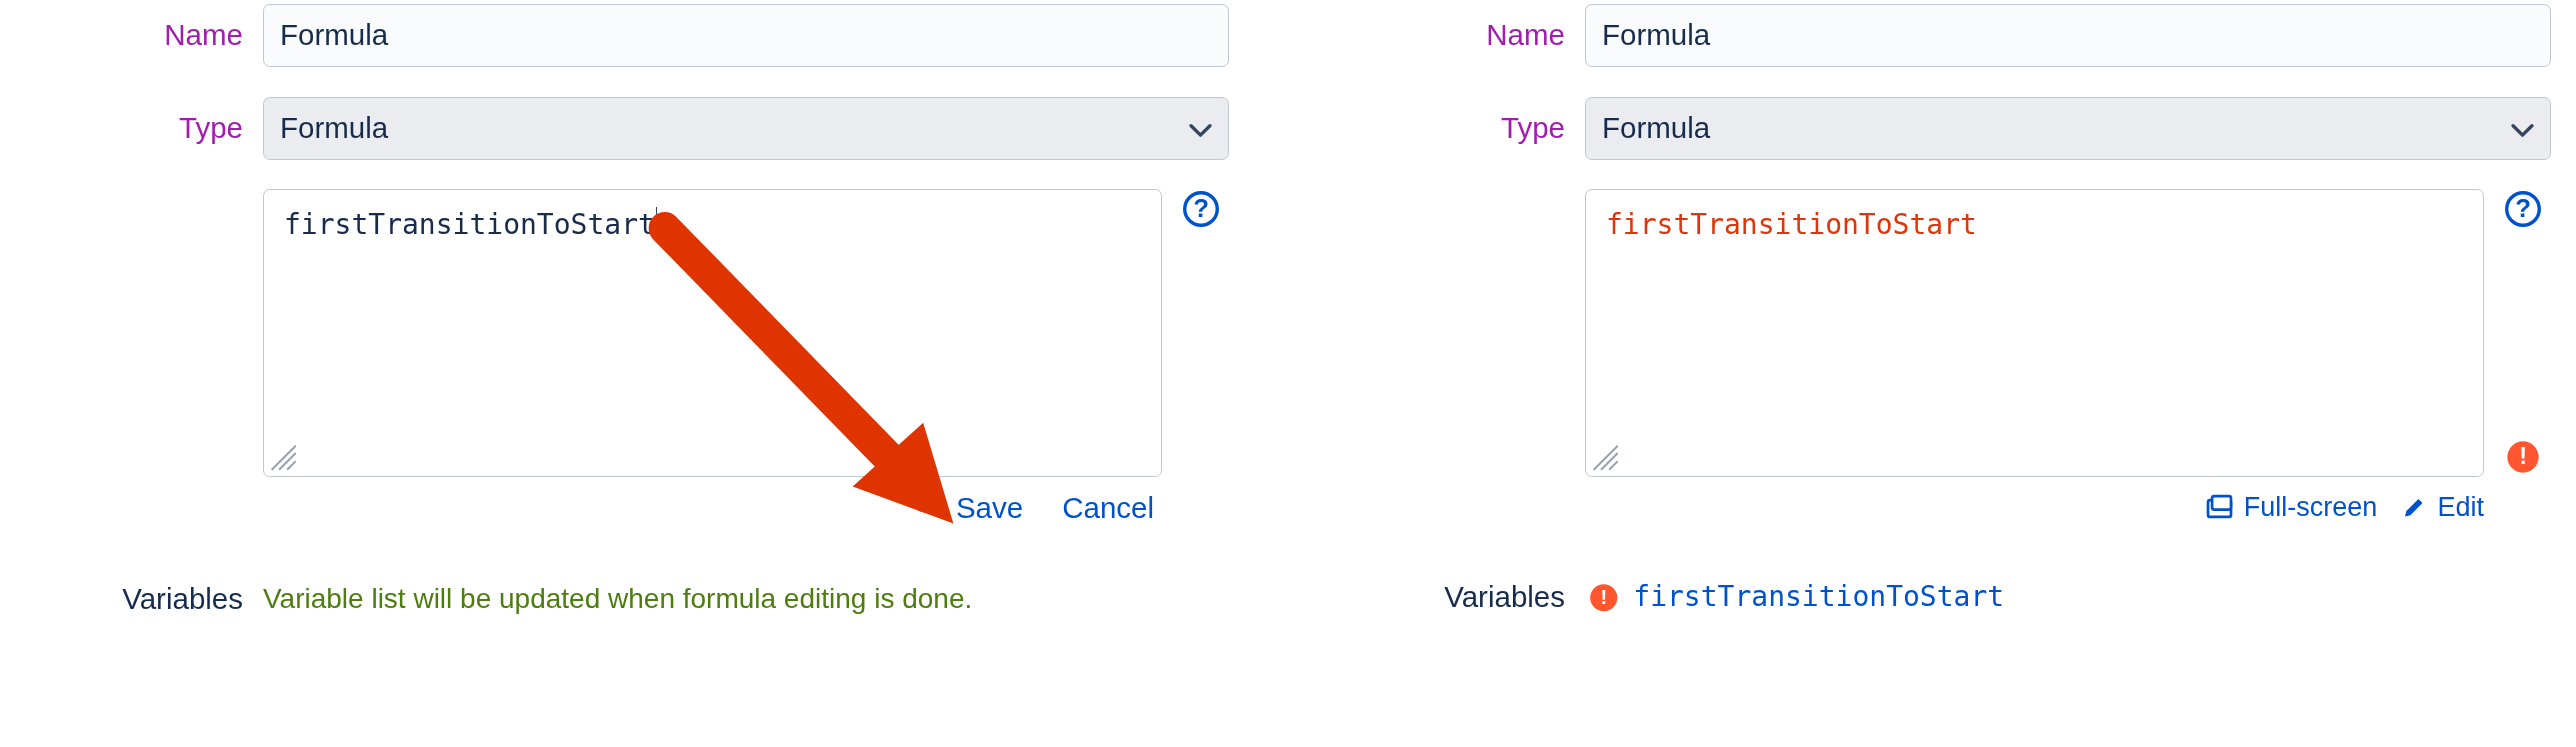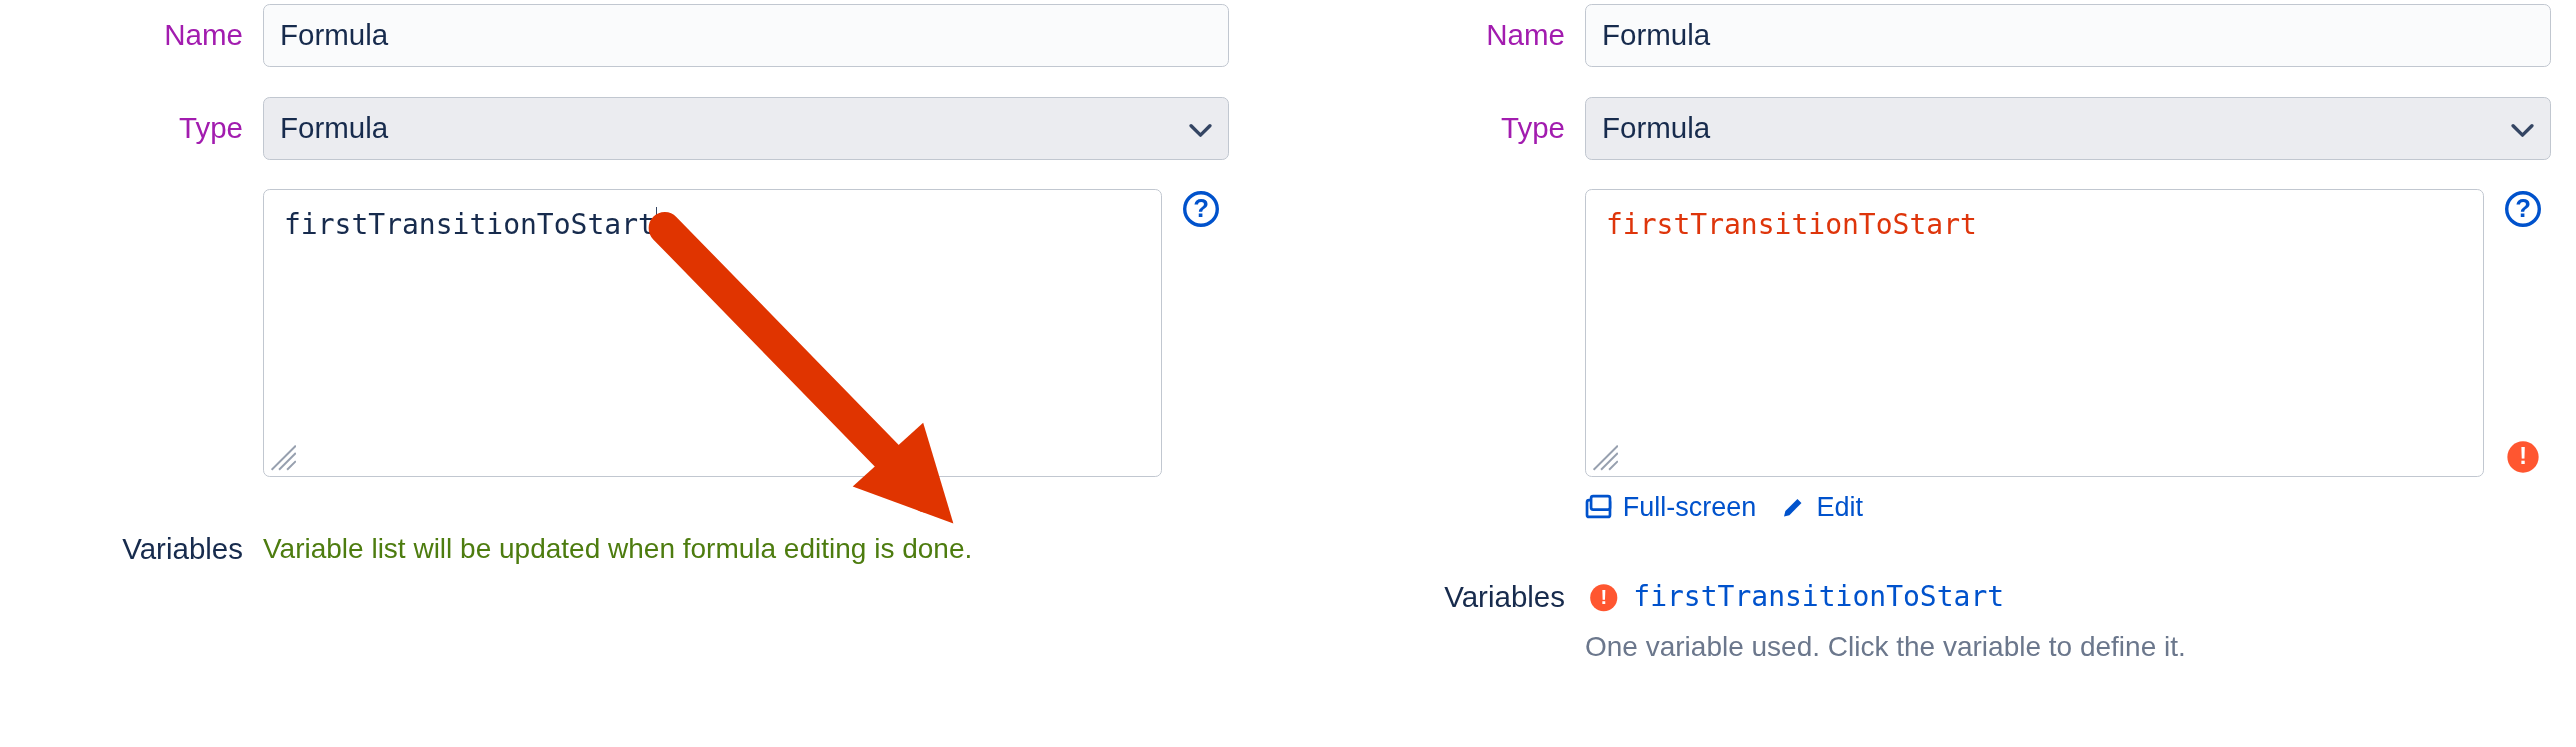--- a/index.html
+++ b/index.html
@@ -127,20 +127,21 @@
     font-size:28px;
     color:#0052cc;
     margin-left:14.8px;
   }
   .err-inline { margin-left:4px; display:flex; align-items:center; }
   .edit-actions {
     display:flex;
     gap:24px;
     margin-left:236px;
     width:899px;
+    justify-content:flex-end;
     margin-top:13.4px;
     font-size:27px;
     color:#0052cc;
     align-items:center;
   }
   .edit-actions .act { display:flex; align-items:center; gap:10.7px; cursor:pointer; }
   .subhelp {
     margin-left:236px;
     margin-top:12px;
     color:#6b778c;
@@ -190,20 +191,24 @@
         <div class="iconbtn">
           <svg class="help-circle" width="38" height="38" viewBox="0 0 56 56" style="font-size:44px">
               <circle cx="28" cy="28" r="24"></circle>
               <text x="28" y="40" text-anchor="middle">?</text>
             </svg>
         </div>
         <div></div>
       </div>
     </div>
 
+    <div class="actions">
+      <span class="linkbtn">Save</span>
+      <span class="linkbtn">Cancel</span>
+    </div>
 
     <div class="varrow">
       <div class="lbl" style="color:#172b4d;">Variables</div>
       <div class="varhelp">Variable list will be updated when formula editing is done.</div>
     </div>
 
     <svg class="arrow" style="left:584px; top:208px;" width="376" height="349" viewBox="0 0 560 520">
       <path d="M80 30 L470 430" stroke="#e03400" stroke-width="48" stroke-linecap="round"></path>
       <path d="M360 415 L510 470 L465 320 Z" fill="#e03400"></path>
     </svg>
@@ -278,18 +283,17 @@
       <div class="lbl" style="color:#172b4d;">Variables</div>
       <span class="err-inline">
         <svg class="err-circle" width="29.5" height="29.5" viewBox="0 0 50 50" style="font-size:44px">
             <circle cx="25" cy="25" r="23"></circle>
             <text x="25" y="35" text-anchor="middle">!</text>
           </svg>
       </span>
       <span class="varlink">firstTransitionToStart</span>
     </div>
 
-    <div class="subhelp">One variable used. Click the variable to define it.</div>
 
   </div>
 
 </div>
 
 
 </body></html>

